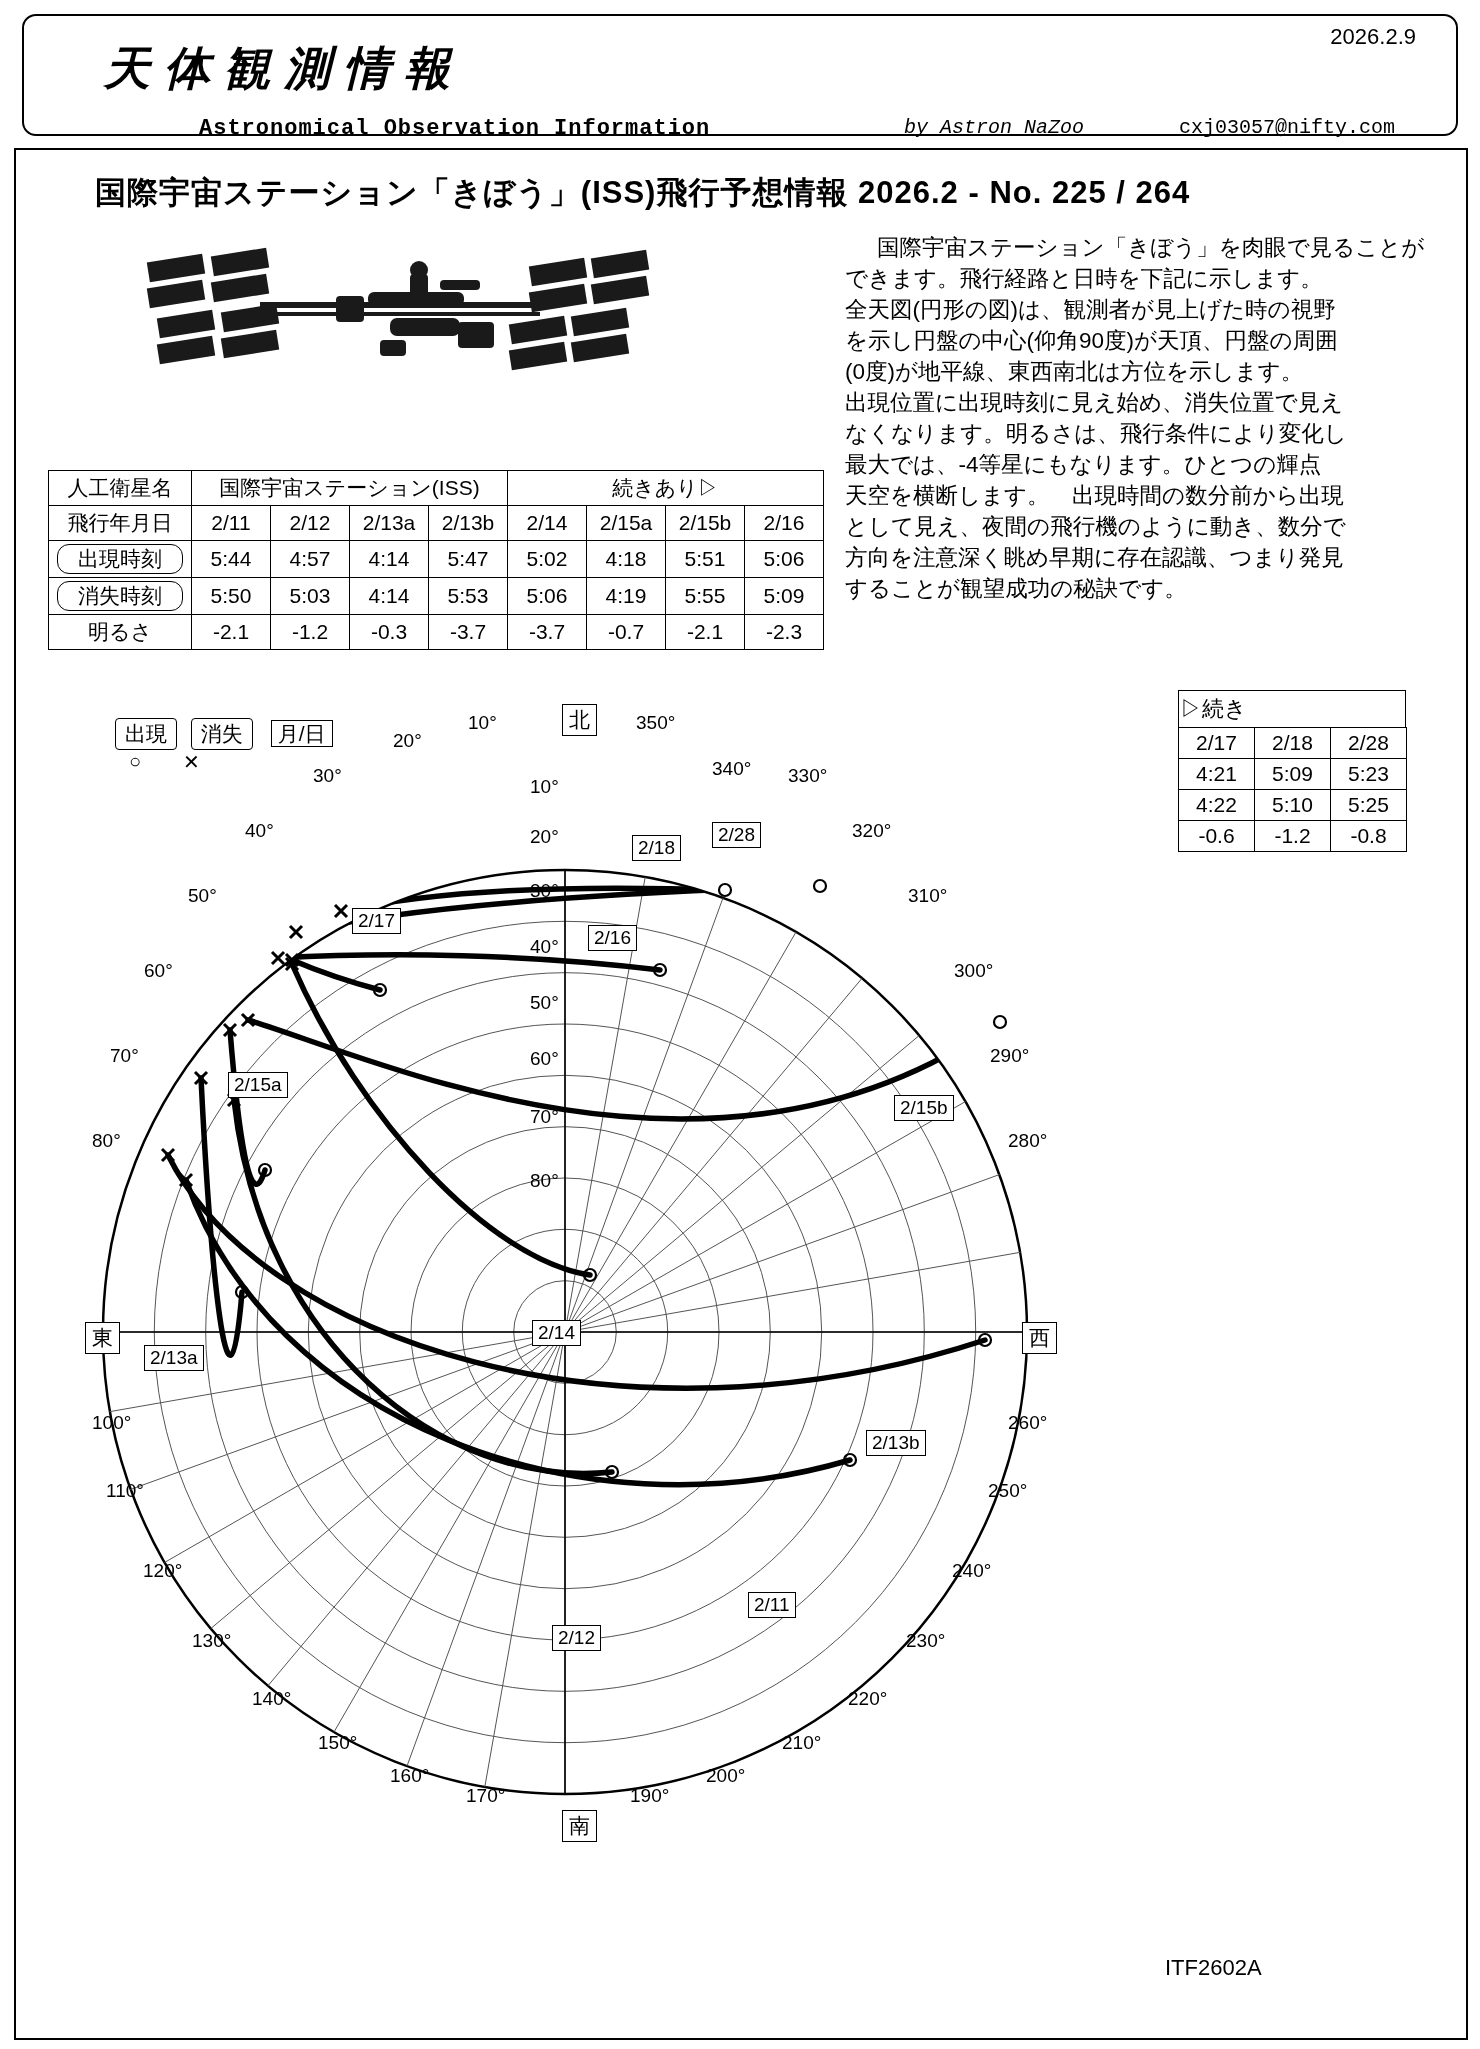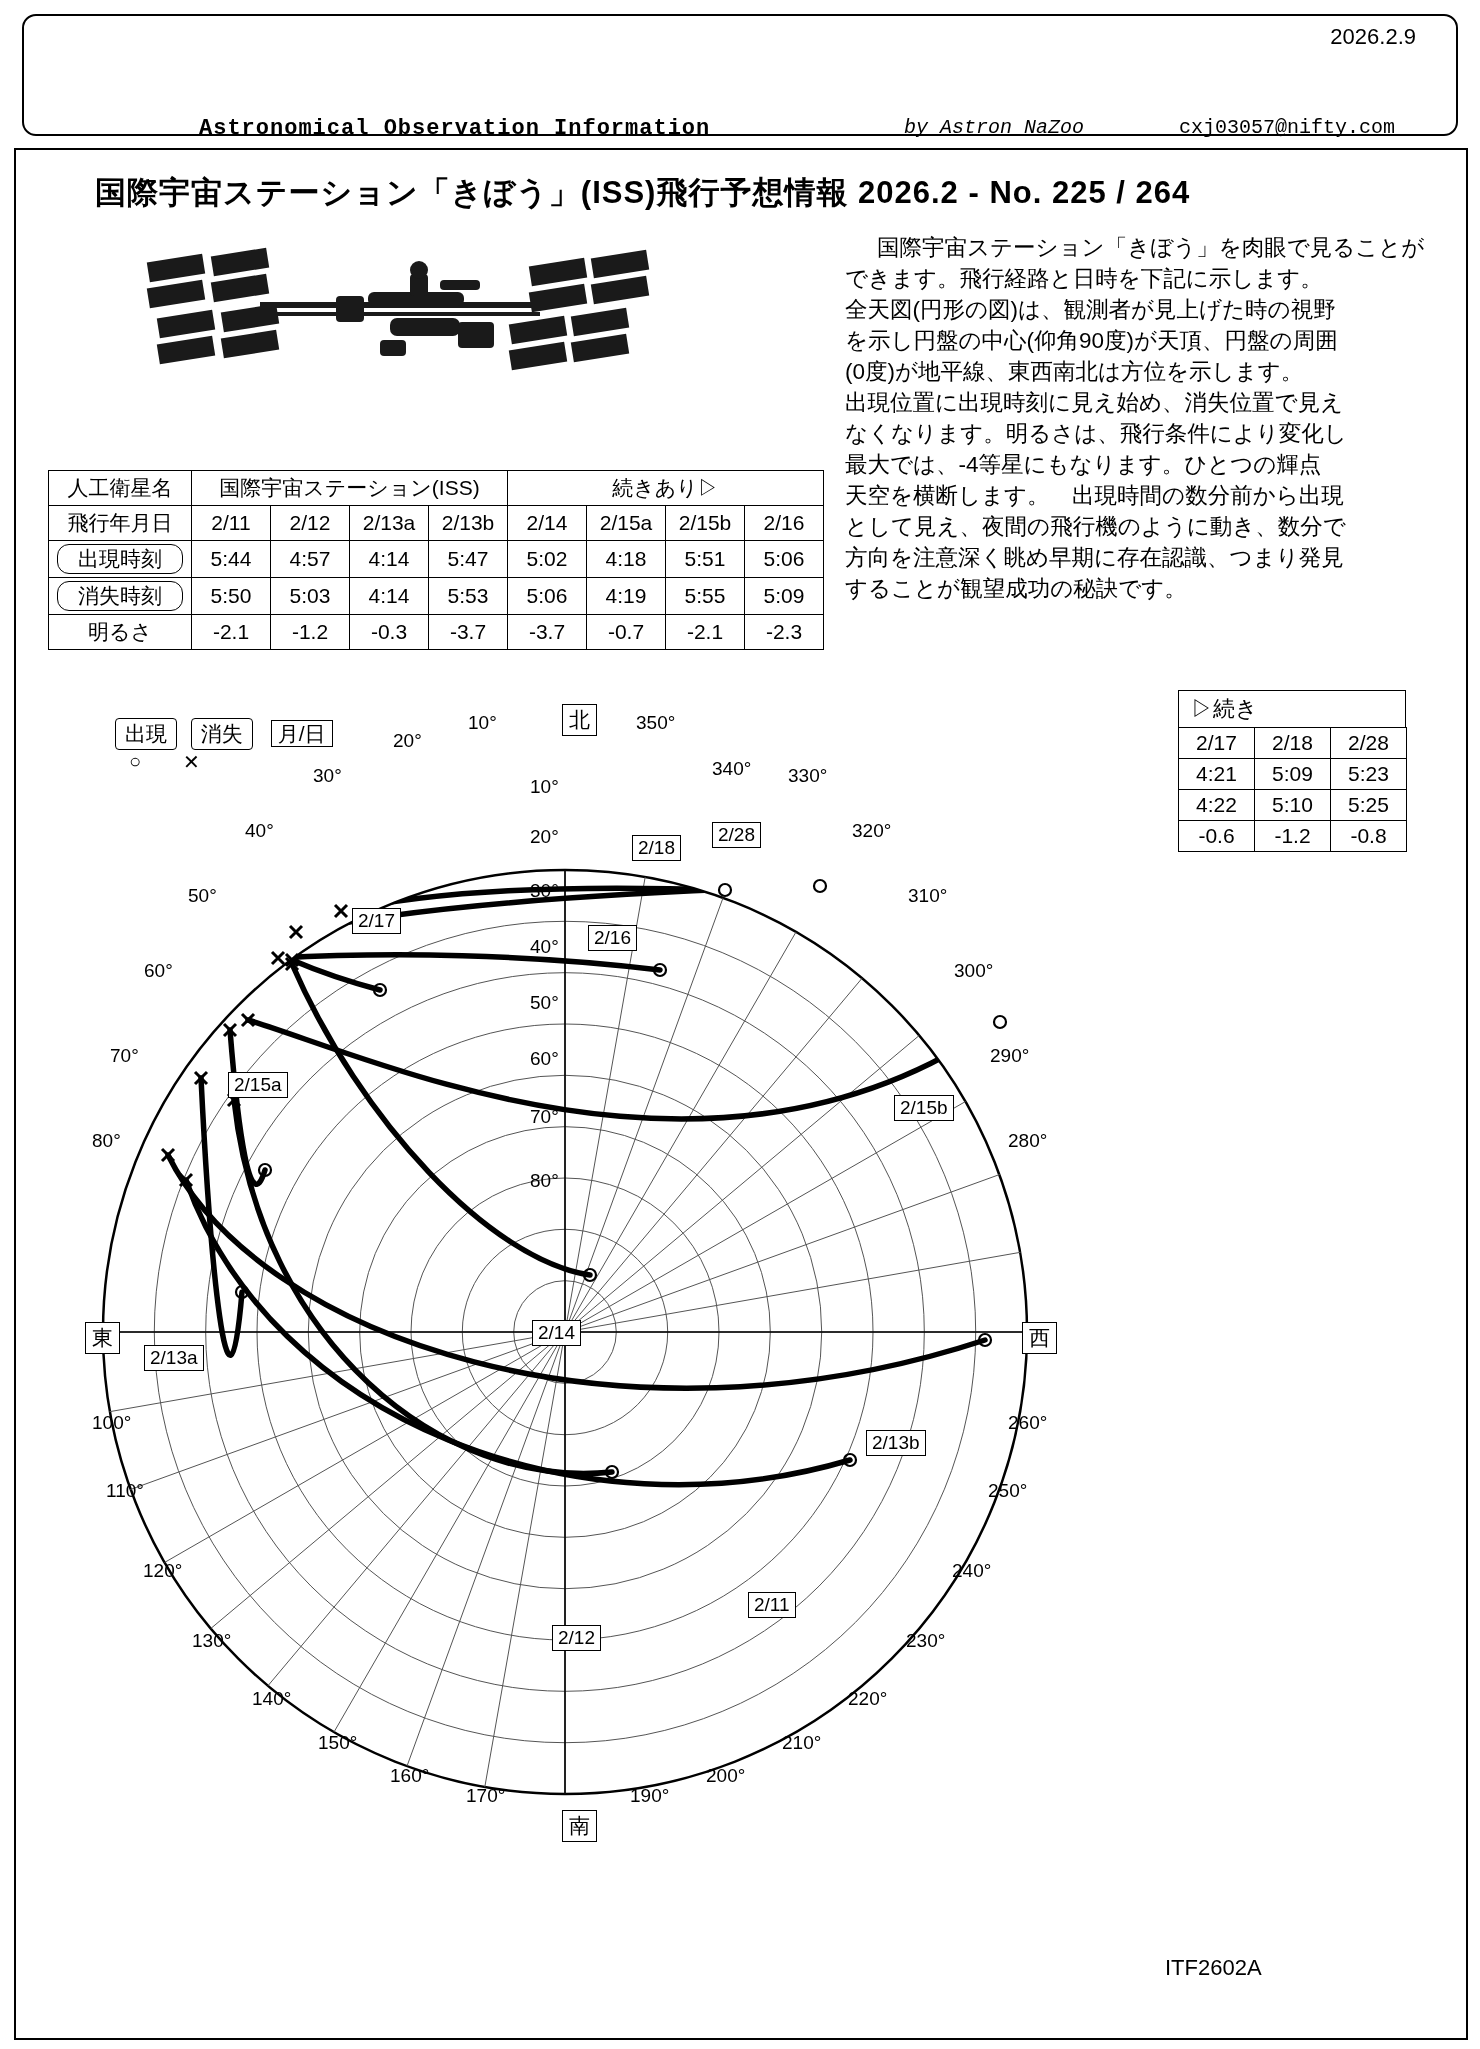--- a/index.html
+++ b/index.html
@@ -29,21 +29,21 @@
 
   
   .tbl{position:absolute;left:48px;top:470px;border-collapse:collapse;font-size:21px;}
   .tbl td{border:1.6px solid #000;text-align:center;padding:3px 6px;height:26px;}
   .tbl .lbl{width:130px;}
   .tbl .dcell{width:66px;}
   .pill{display:inline-block;border:1.6px solid #000;border-radius:12px;padding:0 20px;}
 
   
   .cont-wrap{position:absolute;left:1178px;top:690px;}
-  .cont-hd{border:1.6px solid #000;border-bottom:none;font-size:22px;padding:3px 12px;width:228px;box-sizing:border-box;}
+  .cont-hd{border:1.6px solid #000;border-bottom:none;font-size:22px;padding:3px 1px;width:228px;box-sizing:border-box;}
   .cont{border-collapse:collapse;font-size:21px;}
   .cont td{border:1.6px solid #000;text-align:center;padding:3px 6px;width:76px;height:26px;box-sizing:border-box;}
 
   
   .legend{position:absolute;left:115px;top:718px;font-size:21px;}
   .legend .pill{border-radius:4px;padding:1px 9px;}
   .legend .box{border:1.6px solid #000;padding:1px 6px;}
 
   
   .chart{position:absolute;left:60px;top:700px;width:1130px;height:1270px;}
@@ -53,20 +53,21 @@
   .dir{position:absolute;border:1.4px solid #000;background:#fff;font-size:21px;padding:1px 6px;}
   .code{position:absolute;left:1165px;top:1955px;font-size:22px;font-family:"Liberation Sans",sans-serif;}
 </style>
 </head>
 <body>
 
 <div class="page">
 
   <div class="hdr">
     <div class="hdr-date">2026.2.9</div>
+    <div class="hdr-title">天体観測情報</div>
     <div class="hdr-sub">Astronomical Observation Information</div>
     <div class="hdr-by">by Astron NaZoo</div>
     <div class="hdr-mail">cxj03057@nifty.com</div>
   </div>
 
   <div class="main"></div>
 
   <div class="m-title">国際宇宙ステーション「きぼう」(ISS)飛行予想情報 2026.2 - No. 225 / 264</div>
 
   <svg class="iss" viewBox="0 0 520 160">

